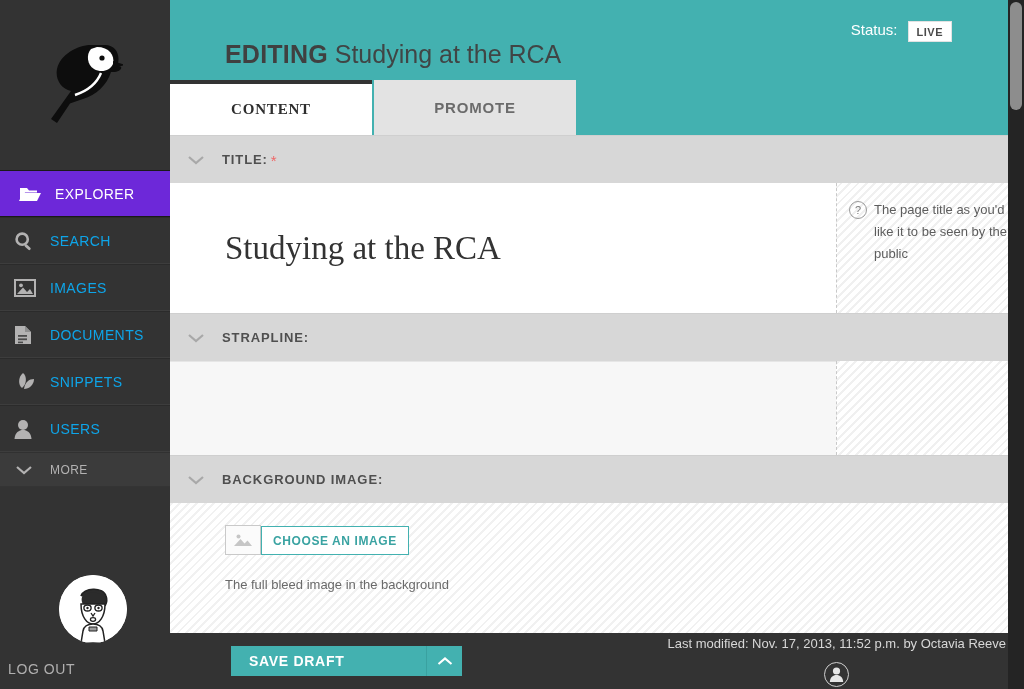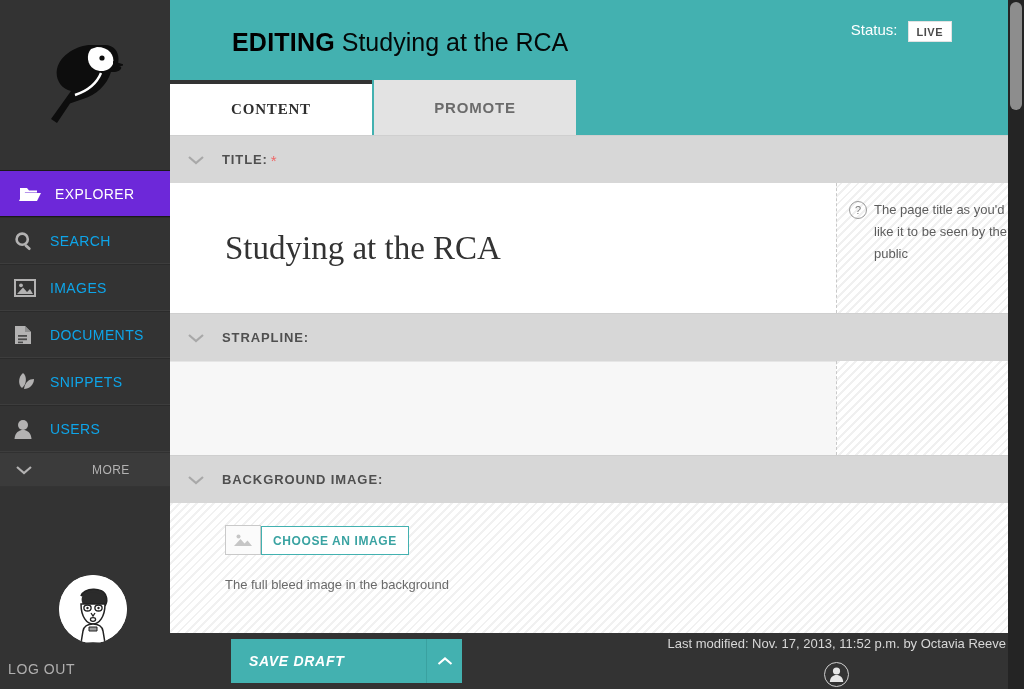--- a/index.html
+++ b/index.html
@@ -49,21 +49,20 @@
     width: 32px; flex: 0 0 32px;
     display: flex; align-items: center; justify-content: flex-start;
   }
   .nav-icon svg { display:block; }
   .nav-label { padding-left: 4px; white-space: nowrap; }
   .nav-item.more {
     height: 35px; font-size: 12px;
     background: #3b3b3b; color: #b3b2b2;
     border-bottom: 1px solid #343434;
     border-top: 1px solid #313131;
-    gap: 42px;
   }
   .nav-item.more .nav-label { padding-left: 4px; }
 
   .sidebar-bottom {
     position: absolute; left: 8px; bottom: 0; width: 170px;
     text-align: left;
   }
   .avatar {
     width: 68px; height: 68px; border-radius: 50%;
     background: #fff; margin: 0 auto 18px auto;
@@ -83,22 +82,22 @@
     overflow: hidden;
   }
 
   
   .hdr {
     position: relative;
     height: 135px;
     background: #43b1b0;
   }
   .hdr-title {
-    position: absolute; left: 55px; top: 28px;
-    font-size: 25px; color: #000000; white-space: nowrap; margin-left: 7px;
+    position: absolute; left: 55px; top: 40px;
+    font-size: 25px; color: #404040; white-space: nowrap;
   }
   .hdr-title b { font-weight: bold; letter-spacing: .2px; }
   .hdr-title span { font-weight: normal; opacity: .95; }
   .status-wrap {
     position: absolute; right: 72px; top: 21px;
     display: flex; gap: 10px;
   }
   .status-lbl { color: #ffffff; font-size: 15px; }
   .status-badge {
     background: #ffffff; color: #4a4a4a;
@@ -190,21 +189,21 @@
   .bgimg-caption { font-size: 13px; color: #6a6a6a; margin-top: 22px; }
 
   
   .footer {
     position: absolute; left: 0; bottom: 0;
     width: 854px; height: 56px;
     background: #333333;
     display: flex; align-items: center;
     z-index: 6;
   }
-  .save-group { display: flex; height: 44px; margin-left: 61px; font-style: italic; }
+  .save-group { display: flex; height: 30px; margin-left: 61px; }
   .save-btn {
     background: #43b1b0; color: #ffffff;
     font-size: 14px; font-weight: bold; letter-spacing: .7px;
     display: flex; align-items: center;
     padding: 0 18px; min-width: 195px;
     cursor: pointer;
   }
   .save-more {
     background: #43b1b0; width: 36px;
     display: flex; align-items: center; justify-content: center;

